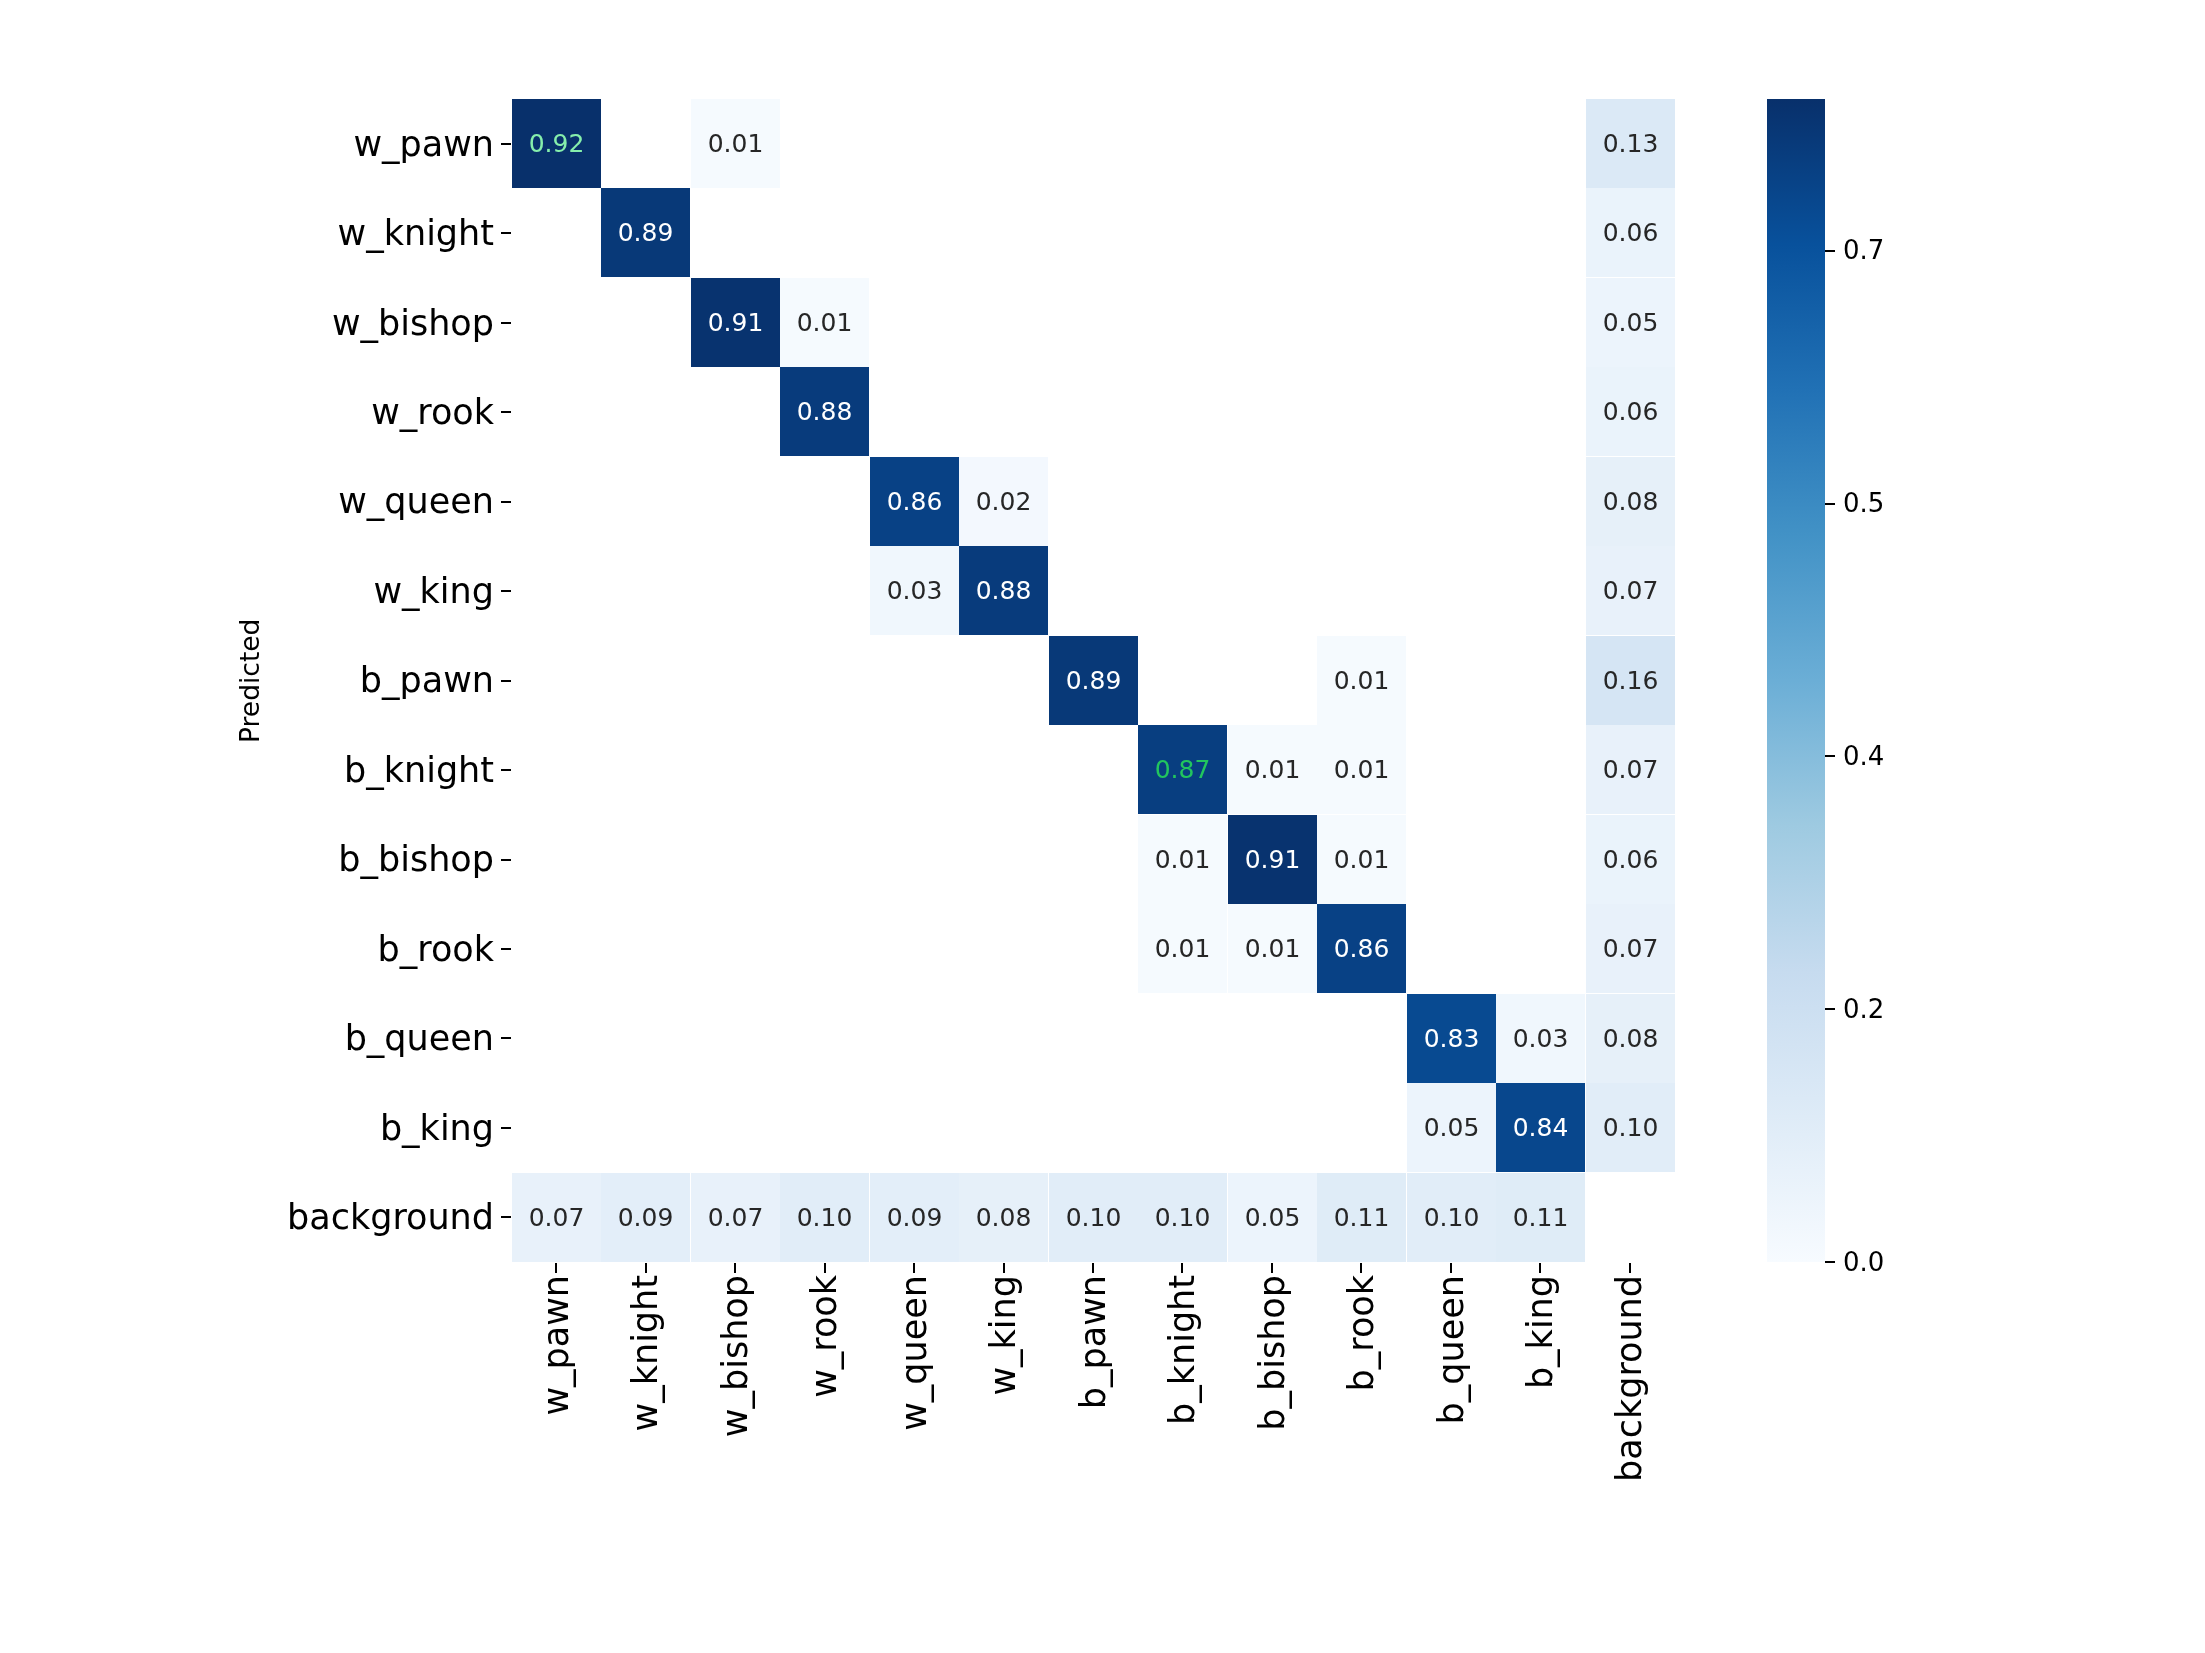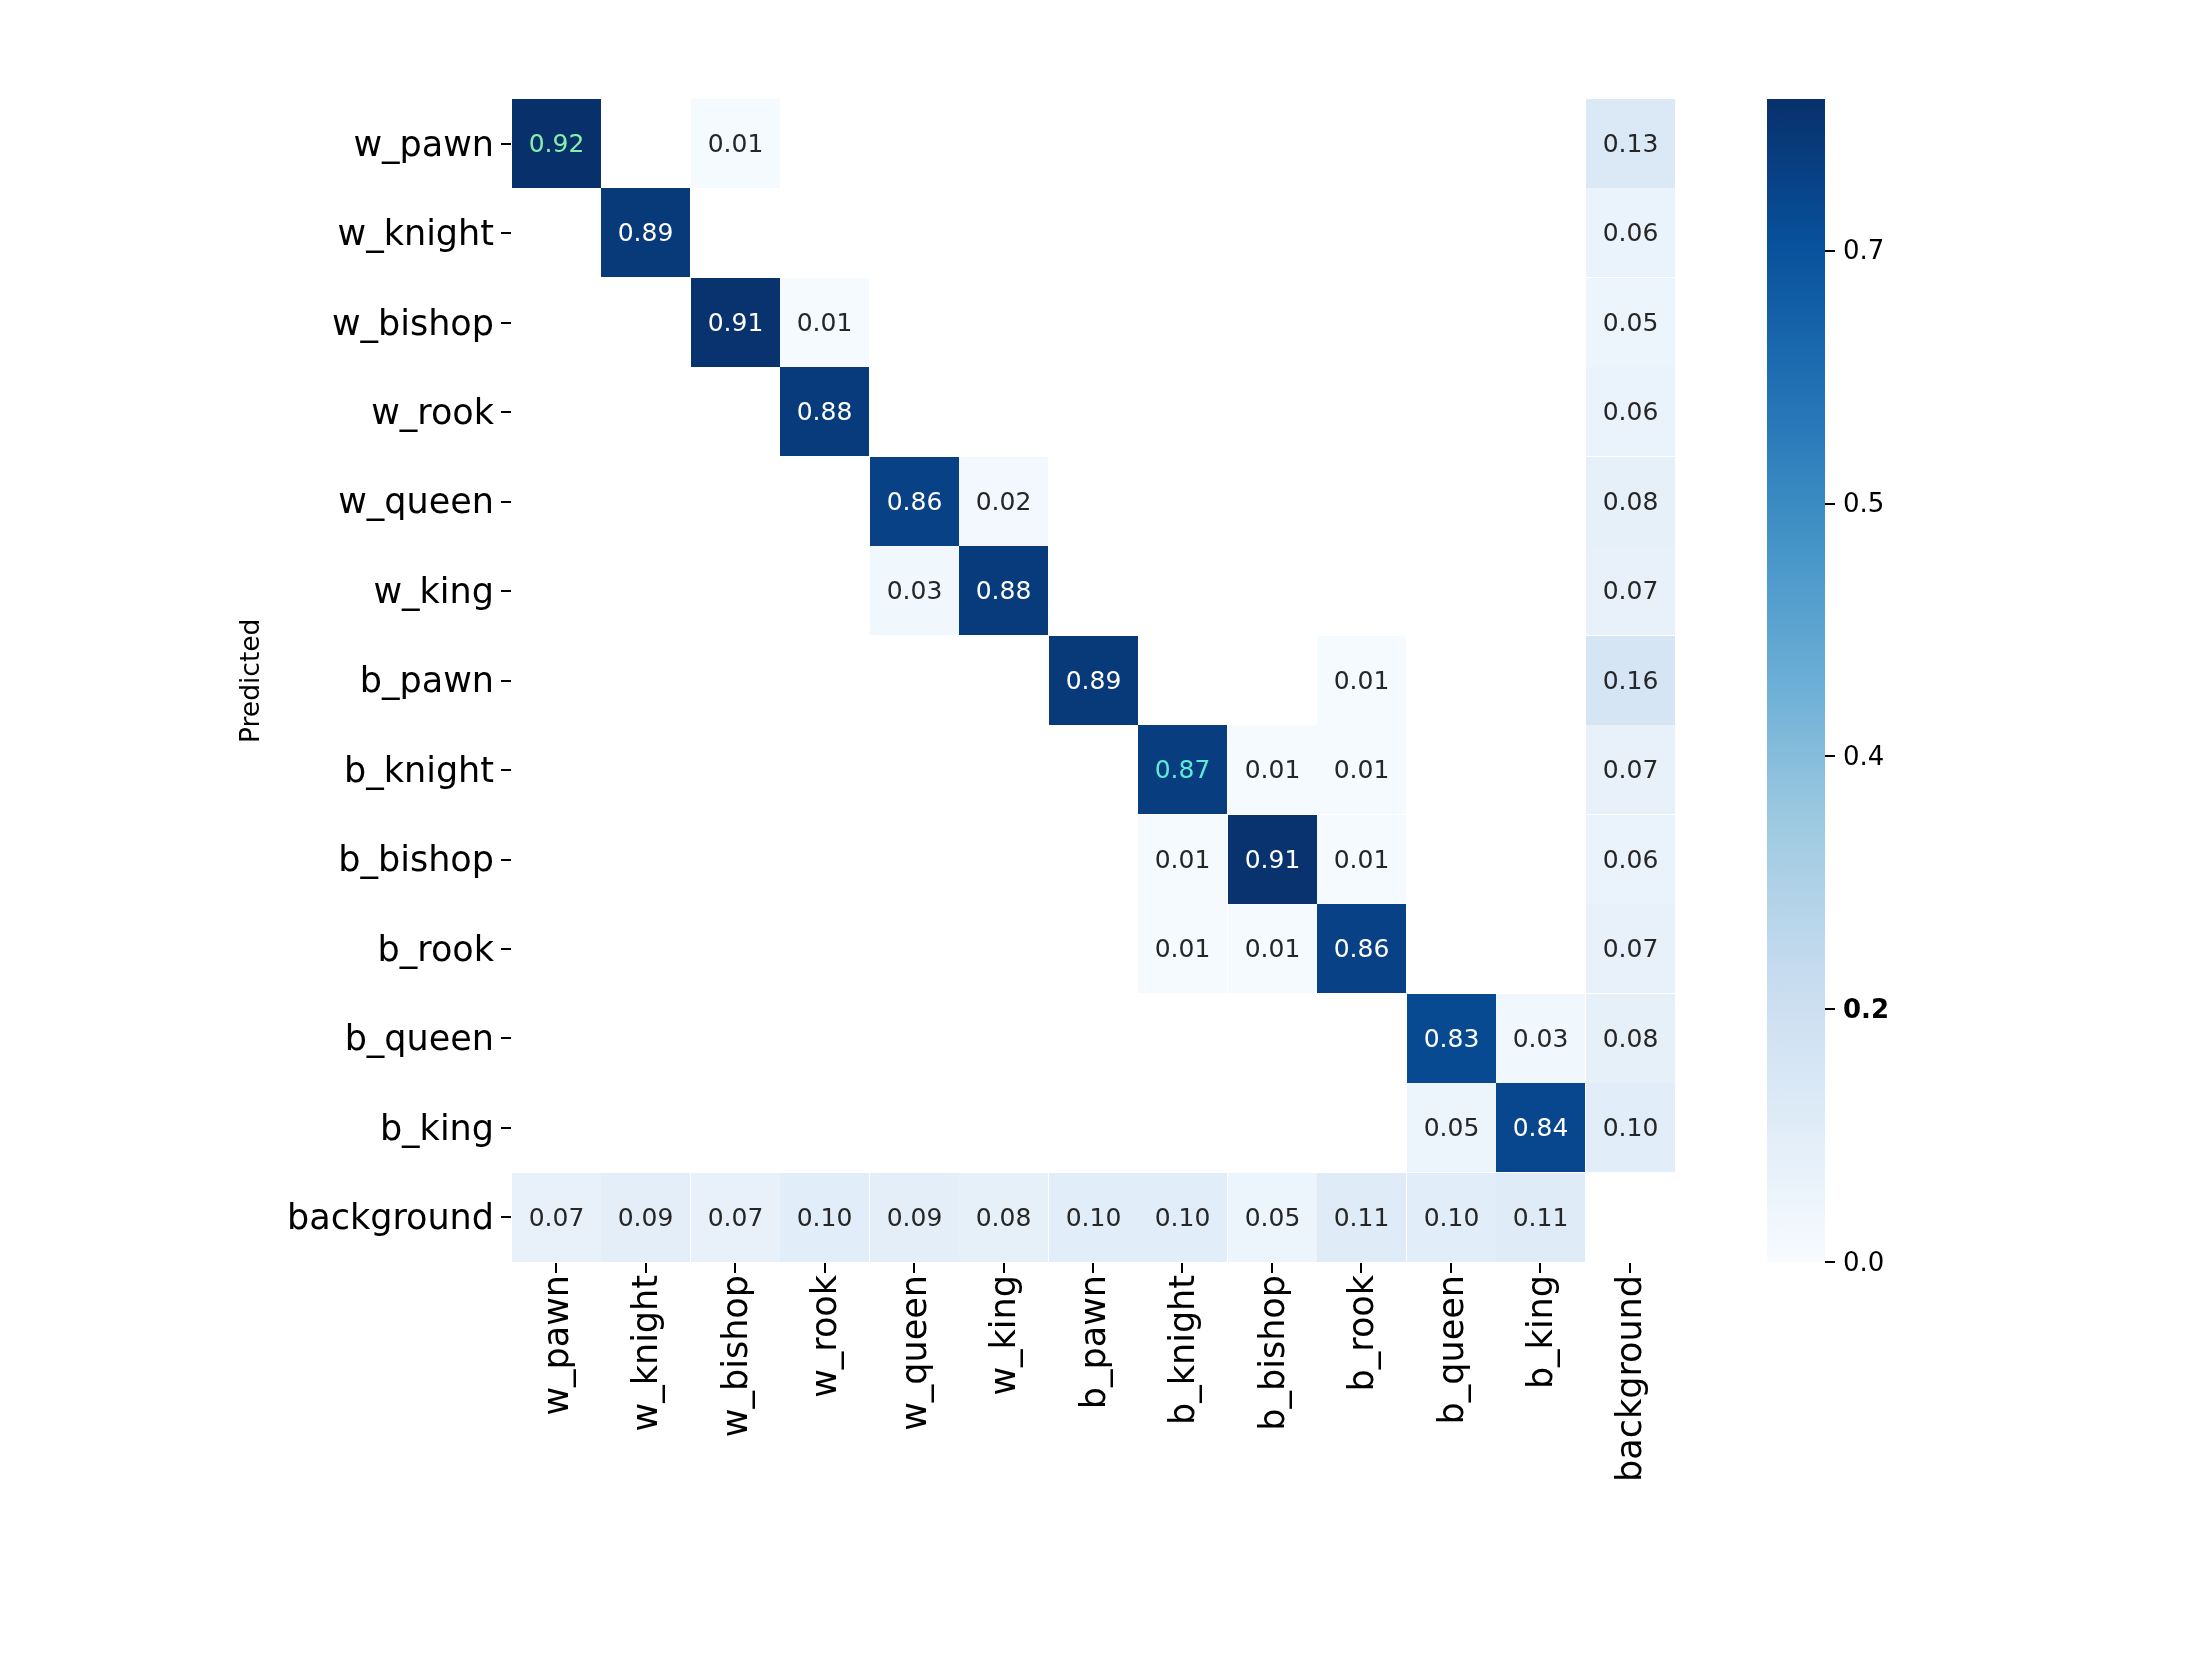--- a/index.html
+++ b/index.html
@@ -159,21 +159,21 @@
         <div style="color: rgb(38, 38, 38);">0.16</div>
       </div>
       <div class="cell" style="left: 0px; top: 626px; width: 89px; height: 89px; background: rgb(255, 255, 255);"></div>
       <div class="cell" style="left: 89px; top: 626px; width: 89px; height: 89px; background: rgb(255, 255, 255);"></div>
       <div class="cell" style="left: 179px; top: 626px; width: 89px; height: 89px; background: rgb(255, 255, 255);"></div>
       <div class="cell" style="left: 268px; top: 626px; width: 89px; height: 89px; background: rgb(255, 255, 255);"></div>
       <div class="cell" style="left: 358px; top: 626px; width: 89px; height: 89px; background: rgb(255, 255, 255);"></div>
       <div class="cell" style="left: 447px; top: 626px; width: 89px; height: 89px; background: rgb(255, 255, 255);"></div>
       <div class="cell" style="left: 537px; top: 626px; width: 89px; height: 89px; background: rgb(255, 255, 255);"></div>
       <div class="cell" style="left: 626px; top: 626px; width: 89px; height: 89px; background: rgb(8, 62, 128);">
-        <div style="color: #5eead4; text-align: right;">0.87</div>
+        <div style="color: #22c55e; text-align: right;">0.87</div>
       </div>
       <div class="cell" style="left: 716px; top: 626px; width: 89px; height: 89px; background: rgb(245, 250, 254);">
         <div style="color: rgb(38, 38, 38);">0.01</div>
       </div>
       <div class="cell" style="left: 805px; top: 626px; width: 89px; height: 89px; background: rgb(245, 250, 254);">
         <div style="color: rgb(38, 38, 38);">0.01</div>
       </div>
       <div class="cell" style="left: 895px; top: 626px; width: 89px; height: 89px; background: rgb(255, 255, 255);"></div>
       <div class="cell" style="left: 984px; top: 626px; width: 89px; height: 89px; background: rgb(255, 255, 255);"></div>
       <div class="cell" style="left: 1074px; top: 626px; width: 89px; height: 89px; background: rgb(232, 241, 250);">
@@ -359,17 +359,17 @@
       <div class="tickmark" style="left: 1825px; top: 755px; width: 10.3px; height: 2.2px;"></div>
       <div class="tickmark" style="left: 1825px; top: 1008px; width: 10.3px; height: 2.2px;"></div>
       <div class="tickmark" style="left: 1825px; top: 1261px; width: 10.3px; height: 2.2px;"></div>
     </div>
   <div class="yaxis-title">Predicted</div>
   <div class="colorbar" id="colorbar" style="background: linear-gradient(to top, rgb(247, 251, 255) 0%, rgb(222, 235, 247) 12.5%, rgb(198, 219, 239) 25%, rgb(158, 202, 225) 37.5%, rgb(107, 174, 214) 50%, rgb(66, 146, 198) 62.5%, rgb(33, 113, 181) 75%, rgb(8, 81, 156) 87.5%, rgb(8, 48, 107) 100%);"></div>
   <div id="cbarticks">
       <div class="cbar-tick-label" style="top: 235px;">0.7</div>
       <div class="cbar-tick-label" style="top: 488px;">0.5</div>
       <div class="cbar-tick-label" style="top: 741px;">0.4</div>
-      <div class="cbar-tick-label" style="top: 994px; font-weight: bold;">0.2</div>
+      <div class="cbar-tick-label" style="top: 994px;">0.2</div>
       <div class="cbar-tick-label" style="top: 1247px;">0.0</div>
     </div>
 </div>
 
 
 </body></html>

